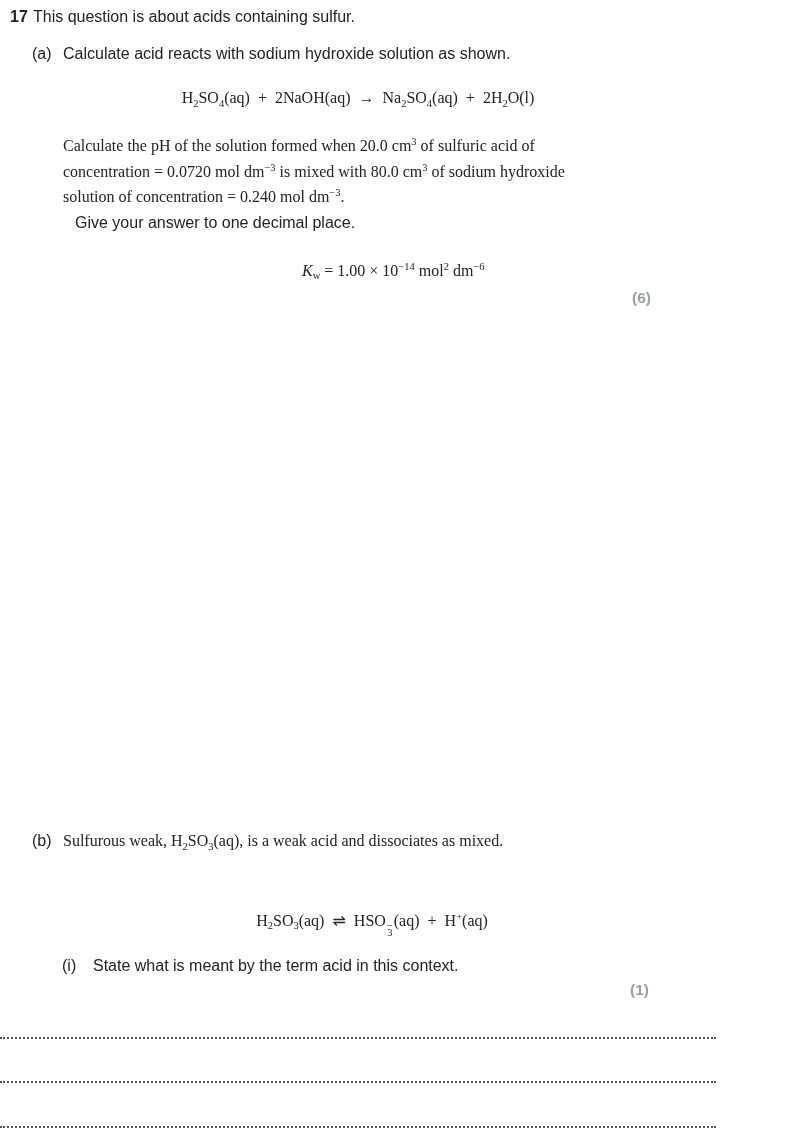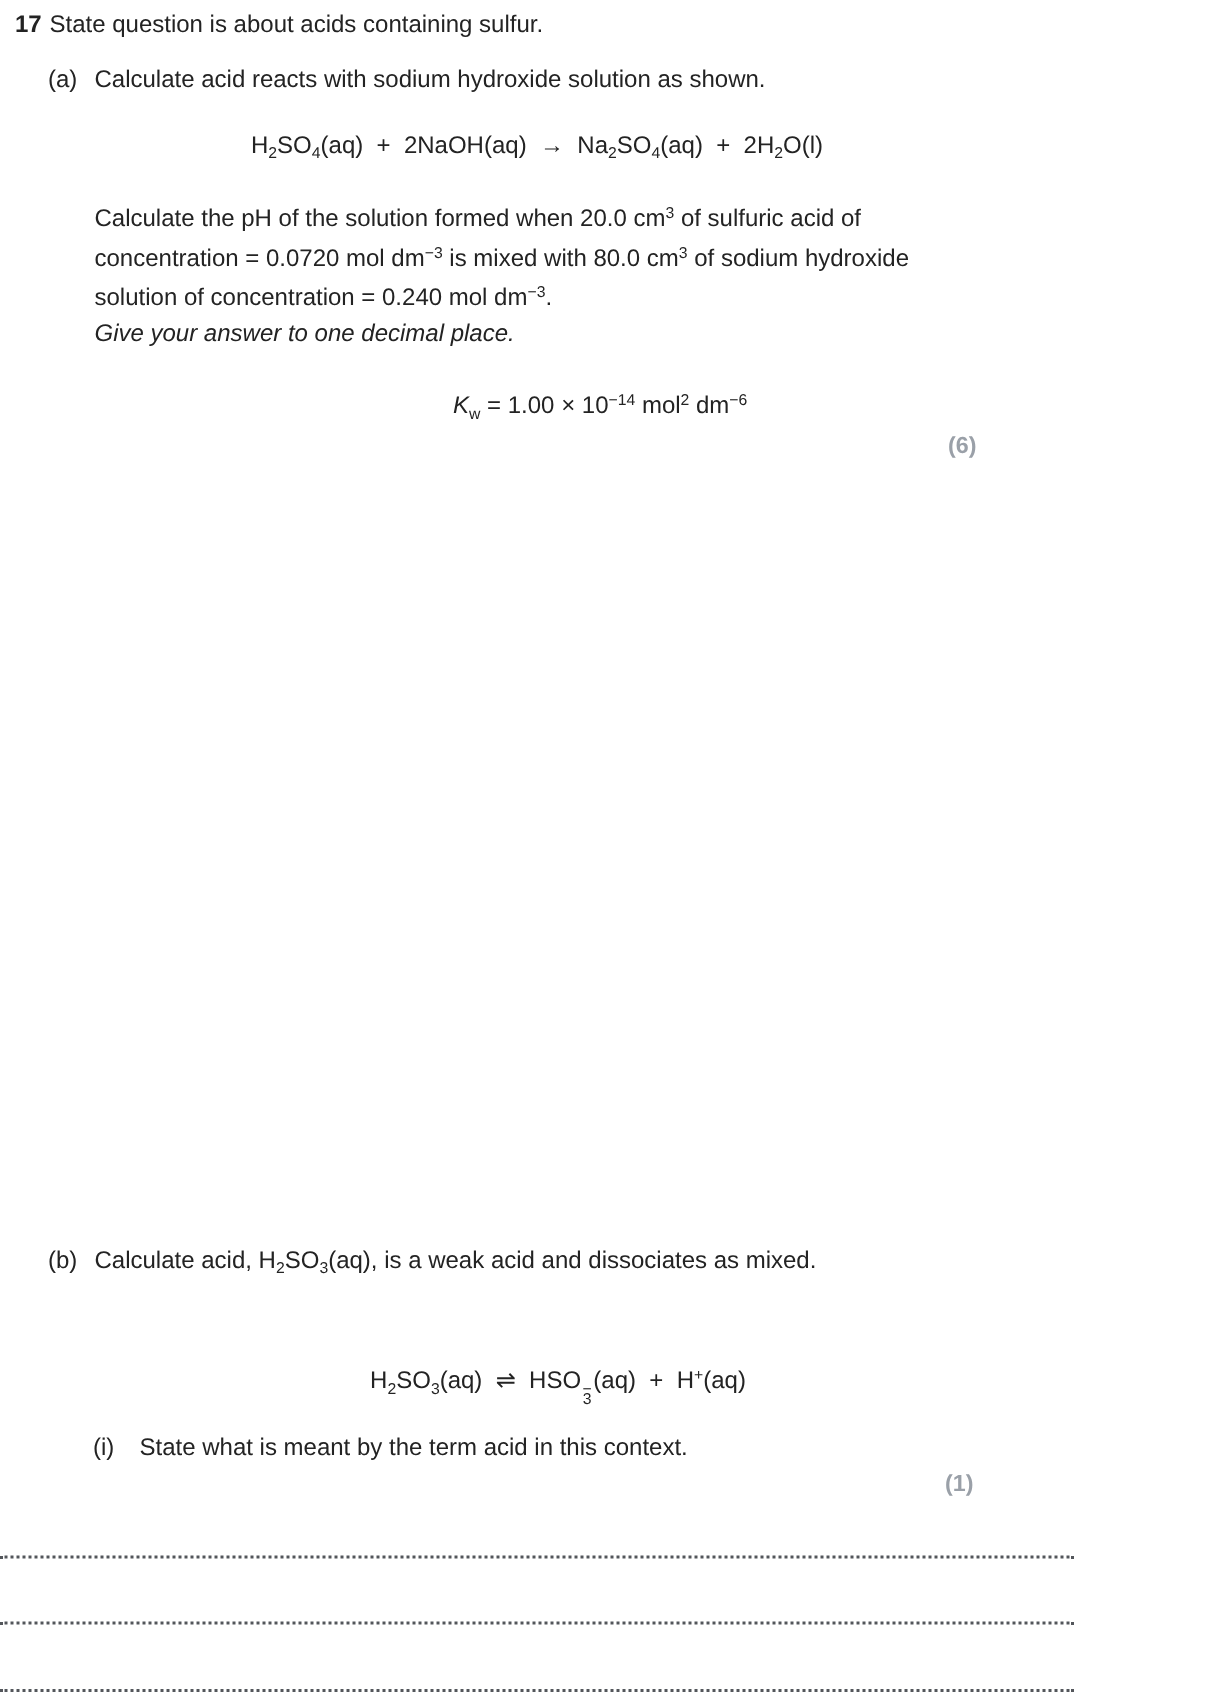--- a/index.html
+++ b/index.html
@@ -10,61 +10,61 @@
     font-family:"Liberation Sans","DejaVu Sans",sans-serif;
     color:#232323;
     font-size:16px;
     line-height:20px;
     overflow:hidden;
   }
   .abs{position:absolute;}
   .row{display:flex;align-items:flex-start;}
   .qnum{width:23px;flex:none;font-weight:bold;}
   .lbl{width:31px;flex:none;}
-  .rich{white-space:pre-wrap;}
+  .rich{white-space:pre-wrap;font-family:Liberation Serif, serif;}
   .centerline{left:0;width:100%;text-align:center;}
   .sub{font-size:10.5px;vertical-align:-3.5px;}
   .sup{font-size:10.5px;vertical-align:5.5px;}
   .it{font-style:italic;}
   .stk{
     display:inline-flex;flex-direction:column;align-items:center;
     font-size:10.5px;line-height:7.5px;vertical-align:-3px;padding:0 1px;
   }
   .mark{font-weight:bold;color:#9aa0a8;font-size:15.5px;}
   .para{line-height:22px;}
   .ansline{position:absolute;left:0;right:0;height:0;border-top:2px dotted #53565b;}
 </style>
 </head>
 <body>
 
 <div class="sheet">
 
   <div class="abs row" style="left:10px;top:7px;">
     <span class="qnum">17</span>
-    <span>State question is about acids containing sulfur.</span>
+    <span>This question is about acids containing sulfur.</span>
   </div>
 
   <div class="abs row" style="left:32px;top:44px;">
     <span class="lbl">(a)</span>
     <span>Calculate acid reacts with sodium hydroxide solution as shown.</span>
   </div>
 
   <div class="abs centerline rich" style="top:88px;"><span>H</span><span class="sub">2</span><span>SO</span><span class="sub">4</span><span>(aq)  +  2NaOH(aq)  →  Na</span><span class="sub">2</span><span>SO</span><span class="sub">4</span><span>(aq)  +  2H</span><span class="sub">2</span><span>O(l)</span></div>
 
   <div class="abs rich para" style="left:63px;top:131px;"><span>Calculate the pH of the solution formed when 20.0 cm</span><span class="sup">3</span><span> of sulfuric acid of</span><br><span>concentration = 0.0720 mol dm</span><span class="sup">−3</span><span> is mixed with 80.0 cm</span><span class="sup">3</span><span> of sodium hydroxide</span><br><span>solution of concentration = 0.240 mol dm</span><span class="sup">−3</span><span>.</span></div>
 
-  <div class="abs" style="left:63px;top:213px;font-style:italic;">Give your answer to one decimal place.</div>
+  <div class="abs" style="left:75px;top:213px;">Give your answer to one decimal place.</div>
 
   <div class="abs rich" style="left:302px;top:257px;"><span class="it">K</span><span class="sub">w</span><span> = 1.00 × 10</span><span class="sup">−14</span><span> mol</span><span class="sup">2</span><span> dm</span><span class="sup">−6</span></div>
 
   <div class="abs mark" style="top:288px;right:65px;">(6)</div>
 
   <div class="abs row" style="left:32px;top:831px;">
     <span class="lbl">(b)</span>
-    <span class="rich"><span>Calculate acid, H</span><span class="sub">2</span><span>SO</span><span class="sub">3</span><span>(aq), is a weak acid and dissociates as mixed.</span></span>
+    <span class="rich"><span>Sulfurous weak, H</span><span class="sub">2</span><span>SO</span><span class="sub">3</span><span>(aq), is a weak acid and dissociates as mixed.</span></span>
   </div>
 
   <div class="abs centerline rich" style="top:875px;padding-left:28px;box-sizing:border-box;margin-top:32px;"><span>H</span><span class="sub">2</span><span>SO</span><span class="sub">3</span><span>(aq)  ⇌  HSO</span><span class="stk"><span>−</span><span>3</span></span><span>(aq)  +  H</span><span class="sup">+</span><span>(aq)</span></div>
 
 
   <div class="abs row" style="left:62px;top:956px;">
     <span class="lbl">(i)</span>
     <span>State what is meant by the term acid in this context.</span>
   </div>
 

